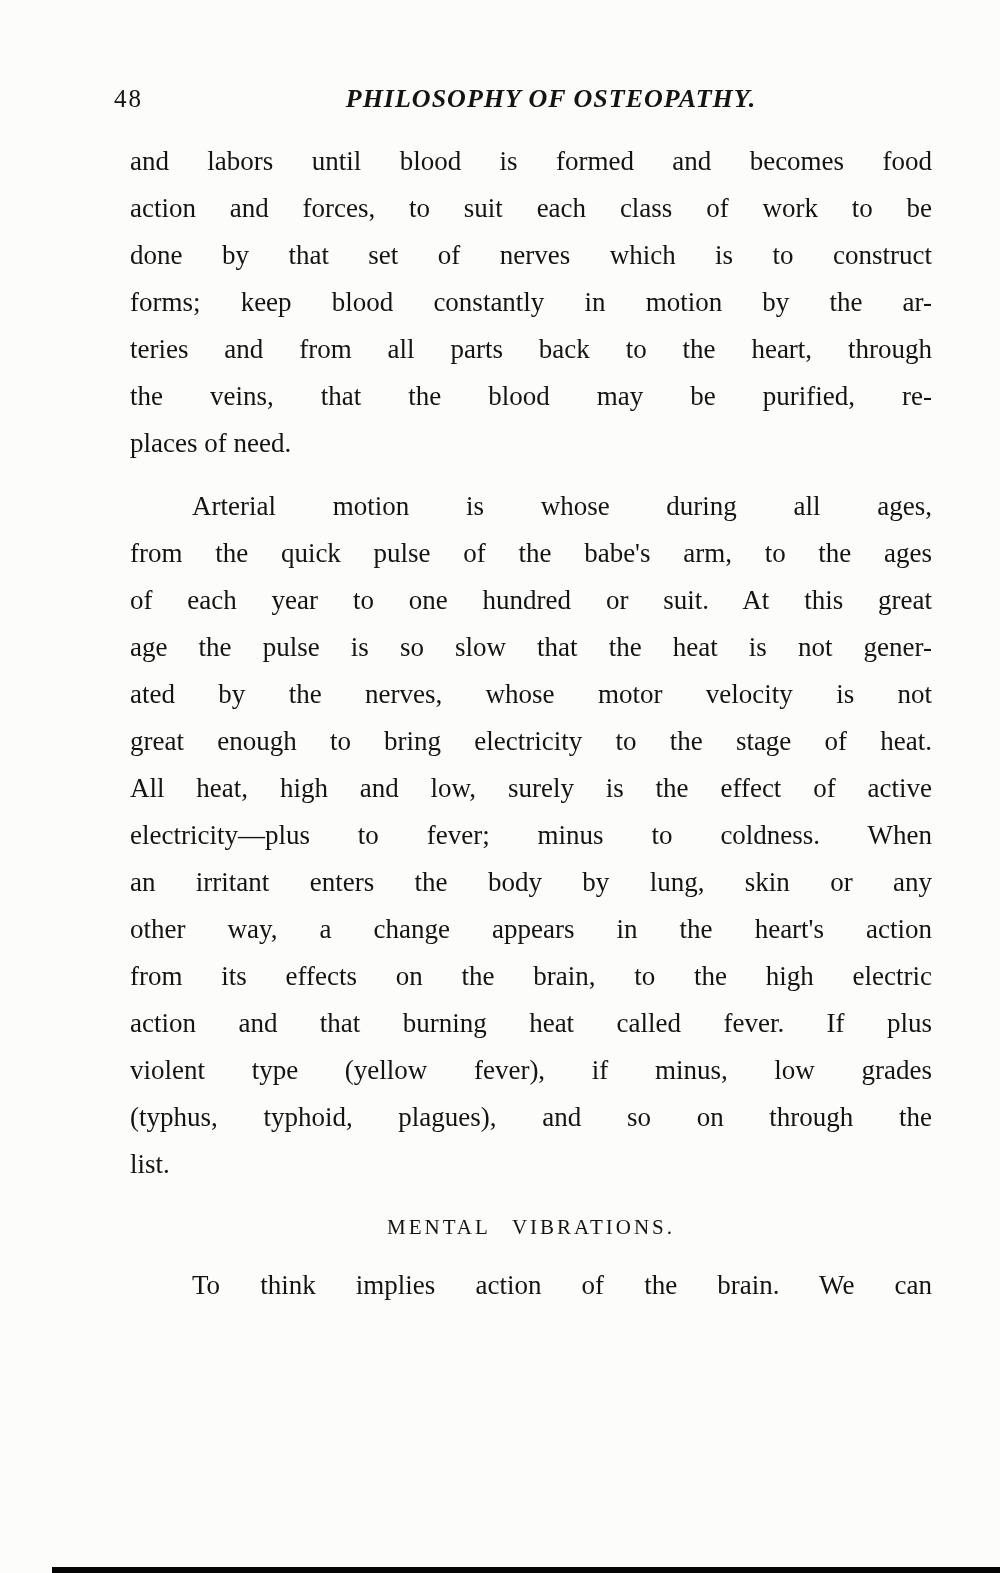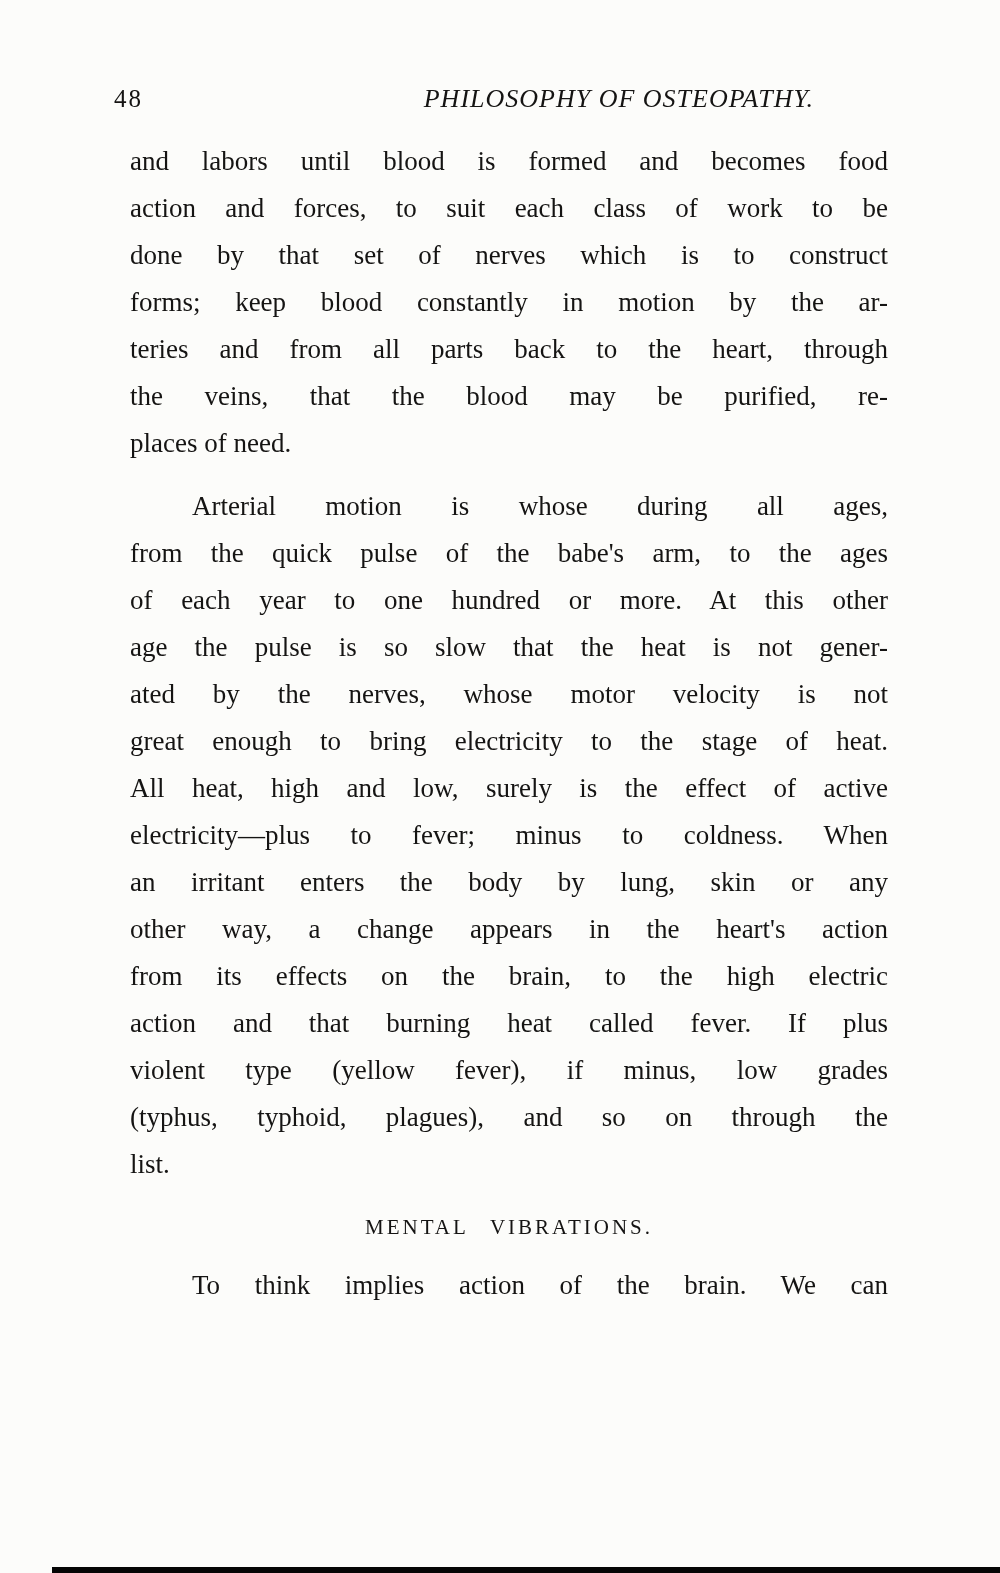--- a/index.html
+++ b/index.html
@@ -9,38 +9,38 @@
   body {
     width: 1000px;
     height: 1573px;
     background: #fcfcfa;
     color: #151413;
     font-family: "Liberation Serif", "DejaVu Serif", serif;
     position: relative;
     overflow: hidden;
   }
   .page {
-    padding: 84px 96px 0 114px;
+    padding: 84px 52px 0 114px;
   }
   .page-header {
     display: flex;
     align-items: baseline;
     margin-bottom: 24px;
   }
   .page-number {
     font-size: 25px;
     letter-spacing: 2px;
     width: 130px;
     flex: 0 0 auto;
   }
   .running-title {
     flex: 1 1 auto;
-    text-align: right;
+    text-align: center;
     font-style: italic;
-    font-weight: normal;
+    font-weight: bold;
     font-size: 26px;
     letter-spacing: 1px;
     margin-right: 90px; 
     white-space: nowrap;
   }
   .body-text {
     font-size: 27px;
     line-height: 47px;
   }
   .para {
@@ -88,21 +88,21 @@
         <div class="line">action and forces, to suit each class of work to be</div>
         <div class="line">done by that set of nerves which is to construct</div>
         <div class="line">forms; keep blood constantly in motion by the ar-</div>
         <div class="line">teries and from all parts back to the heart, through</div>
         <div class="line">the veins, that the blood may be purified, re-</div>
         <div class="line last">places of need.</div>
       </div>
       <div class="para">
         <div class="line indent">Arterial motion is whose during all ages,</div>
         <div class="line">from the quick pulse of the babe's arm, to the ages</div>
-        <div class="line">of each year to one hundred or more. At this other</div>
+        <div class="line">of each year to one hundred or suit. At this great</div>
         <div class="line">age the pulse is so slow that the heat is not gener-</div>
         <div class="line">ated by the nerves, whose motor velocity is not</div>
         <div class="line">great enough to bring electricity to the stage of heat.</div>
         <div class="line">All heat, high and low, surely is the effect of active</div>
         <div class="line">electricity—plus to fever; minus to coldness. When</div>
         <div class="line">an irritant enters the body by lung, skin or any</div>
         <div class="line">other way, a change appears in the heart's action</div>
         <div class="line">from its effects on the brain, to the high electric</div>
         <div class="line">action and that burning heat called fever. If plus</div>
         <div class="line">violent type (yellow fever), if minus, low grades</div>

